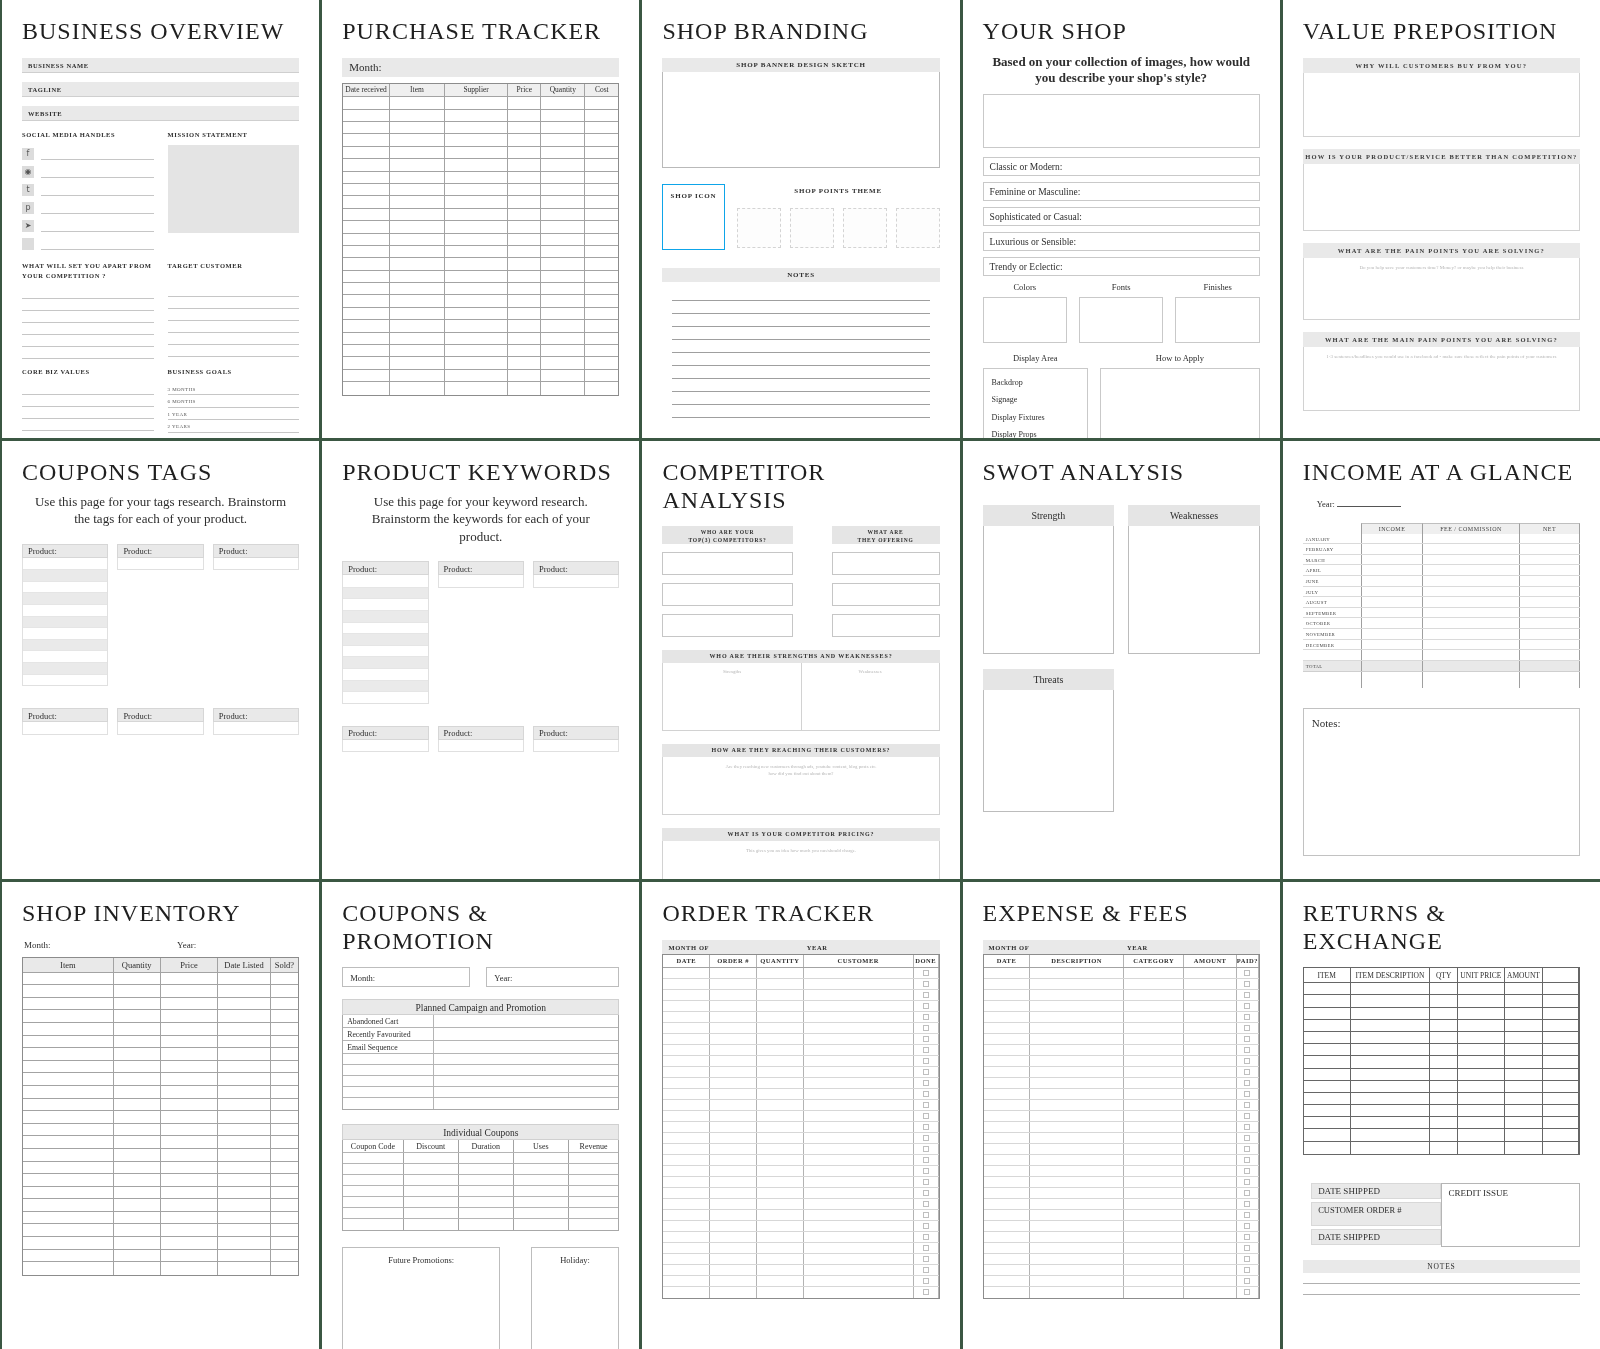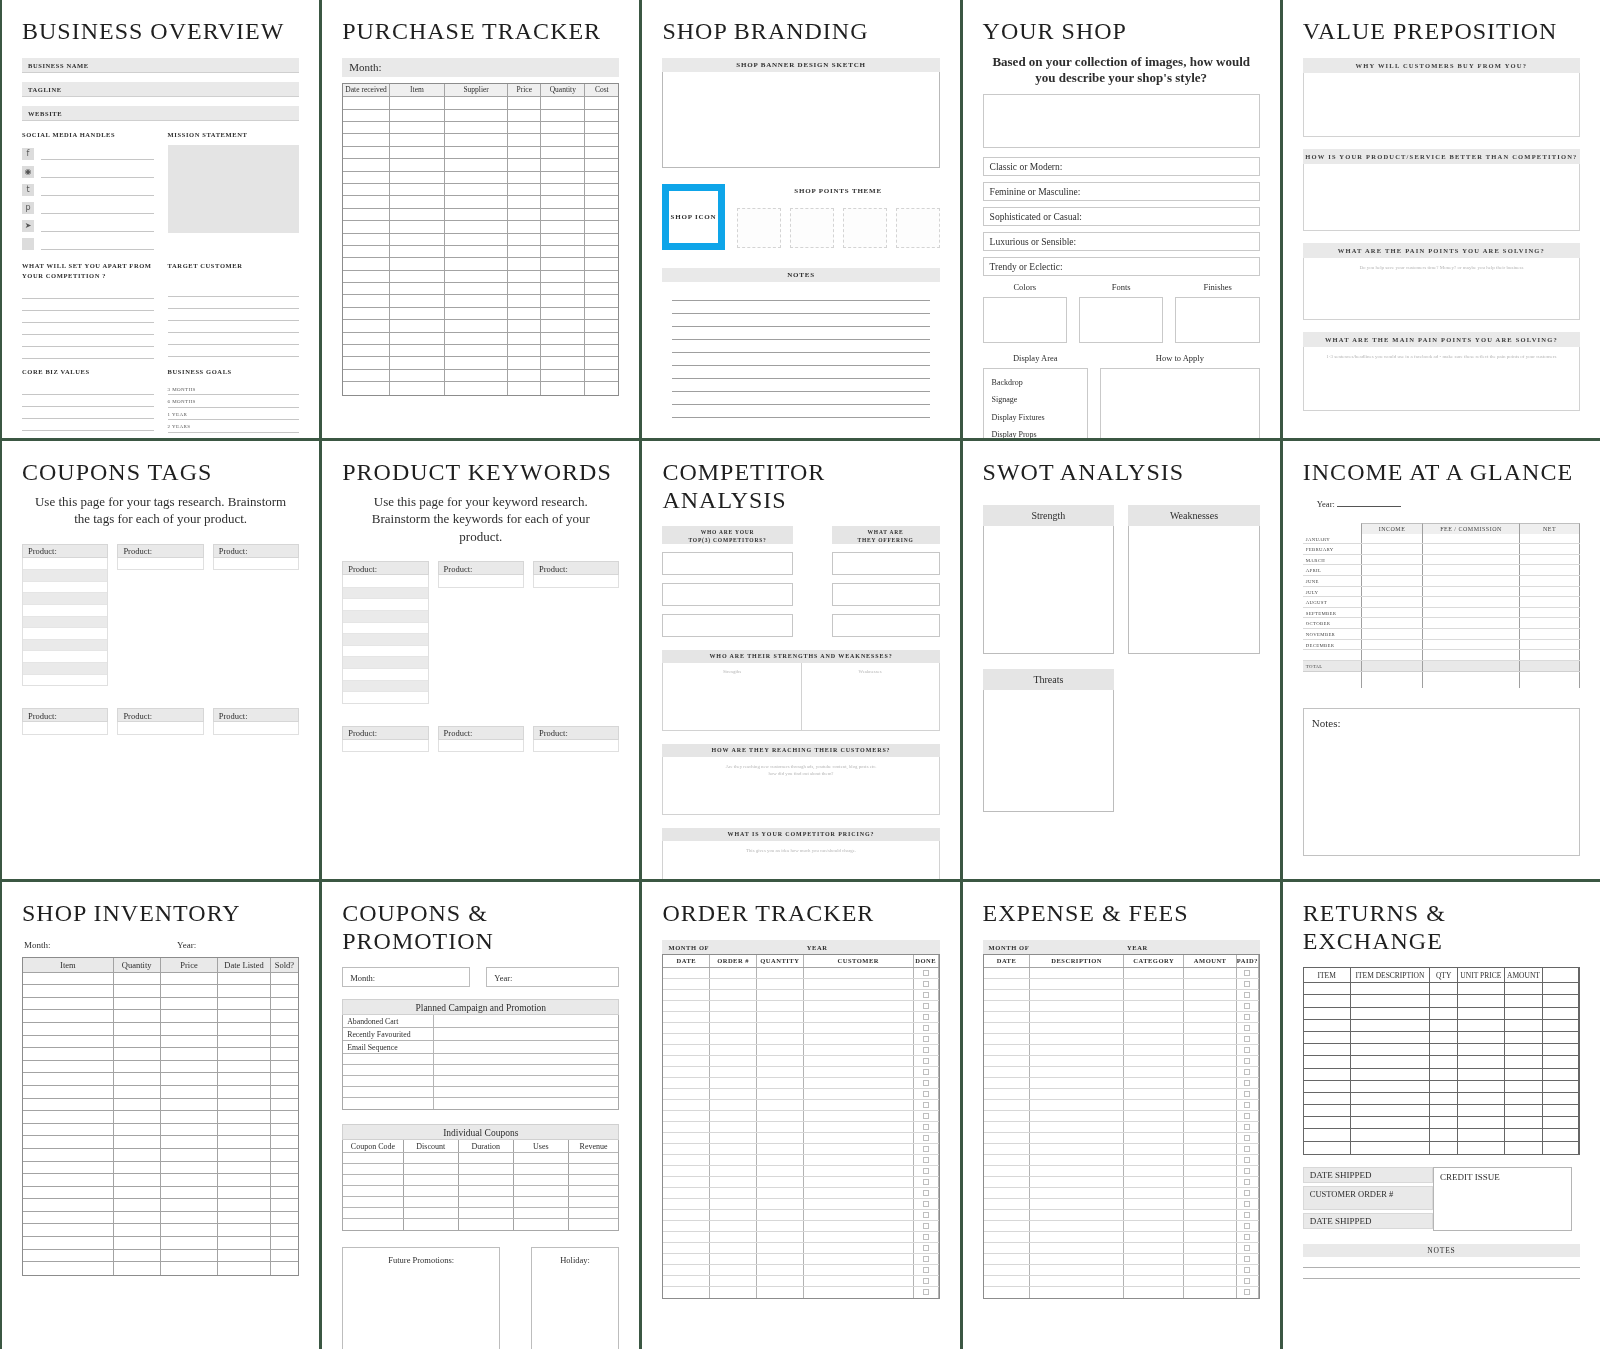--- a/index.html
+++ b/index.html
@@ -37,21 +37,21 @@
   
   .monthbar{height:19px;font-size:11px;padding:3px 0 0 7px;margin-bottom:6px}
   .pt .td:nth-child(1){width:17%}.pt .td:nth-child(2){width:20%}.pt .td:nth-child(3){width:23%}
   .pt .td:nth-child(4){width:12%}.pt .td:nth-child(5){width:16%}.pt .td:nth-child(6){width:12%}
   .pt .row{height:12.4px}
   .pt .th{font-size:7.5px;line-height:1.15}
   
   .sb-h{height:14px;text-align:center;font-size:7px;font-weight:700;letter-spacing:.8px;padding-top:3.5px}
   .sb-banner{height:96px;border:1px solid #b9b9b9;border-top:none}
   .sb-mid{display:flex;gap:12px;margin-top:16px}
-  .sb-icon{width:82px;height:66px;border:7px solid #0ea5e9;font-size:7px;font-weight:700;letter-spacing:.8px;text-align:center;padding-top:22px}
+  .sb-icon{width:82px;height:66px;border:1px solid #0ea5e9;font-size:7px;font-weight:700;letter-spacing:.8px;text-align:center;padding-top:7px}
   .sb-right{flex:1}
   .swatches{display:flex;gap:9px;margin-top:10px;justify-content:center}
   .swatch{width:44px;height:40px;border:1px dashed #d4d4d4;background:#fdfdfd}
   .sb-notes{margin-top:18px}
   .nl{height:13px;border-bottom:1px solid #9f9f9f}
   
   .sub-b{font-size:13px;font-weight:700;text-align:center;margin:-4px 0 8px}
   .ys-free{height:54px;border:1px solid #c9c9c9;margin-bottom:9px}
   .ys-row{height:19px;border:1px solid #c9c9c9;margin-bottom:6px;font-size:9.5px;padding:4px 0 0 6px}
   .ys-3col{display:flex;gap:12px;margin-top:6px}
@@ -157,21 +157,21 @@
   .rx-obox{border:1px solid #b5b5b5;font-size:9px;padding:3px 0 0 6px}
   .rx-obox.h20{height:20px;margin-bottom:3px}
   .rx-obox.sm{font-size:6px;line-height:1.3;height:22px}
   .rx .tbl{border-color:#666}
   .rx .tr{border-bottom:1px solid #666}
   .rx .td{border-right:1px solid #666}
   .rx .th{background:#fff;font-size:7.5px;padding:2.5px 0}
   .rx .row{height:12.2px}
   .rx .td:nth-child(1){width:17%}.rx .td:nth-child(2){width:29%}.rx .td:nth-child(3){width:10%}
   .rx .td:nth-child(4){width:17%}.rx .td:nth-child(5){width:14%}.rx .td:nth-child(6){width:13%}
-  .rx-bot{display:flex;justify-content:flex-start;margin-top:12px}
+  .rx-bot{display:flex;justify-content:flex-end;margin-top:28px}
   .rx-bot .gcol{width:47%}
   .rx-bot .gcol .rx-gray{margin-bottom:3px}
   .rx-credit{width:50%;border:1px solid #b5b5b5;font-size:9px;padding:4px 0 0 6px;height:64px}
   .rx-notes{margin-top:12px}
   .rx-nh{height:13px;background:#E9E9E9;text-align:center;font-size:7.5px;letter-spacing:.8px;padding-top:2.5px}
   .rx-nl{height:11px;border-bottom:1px solid #b0b0b0}
 </style>
 </head>
 <body>
 

